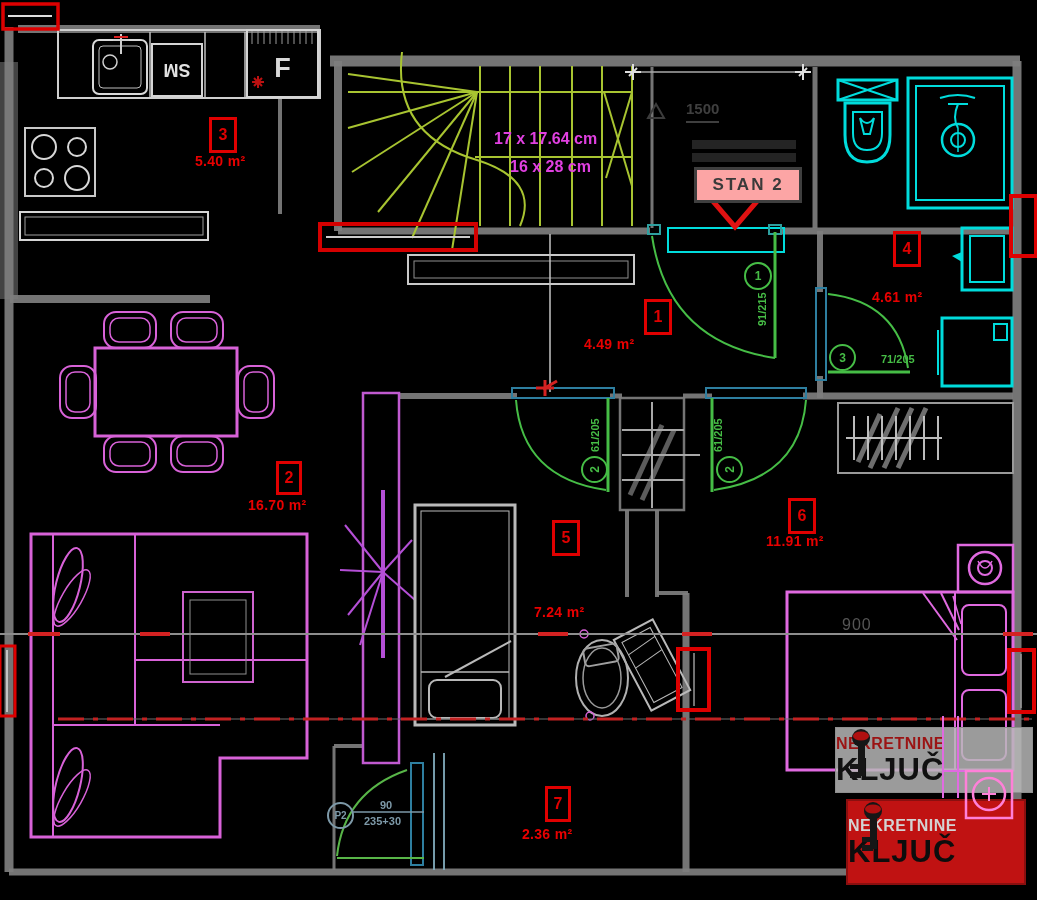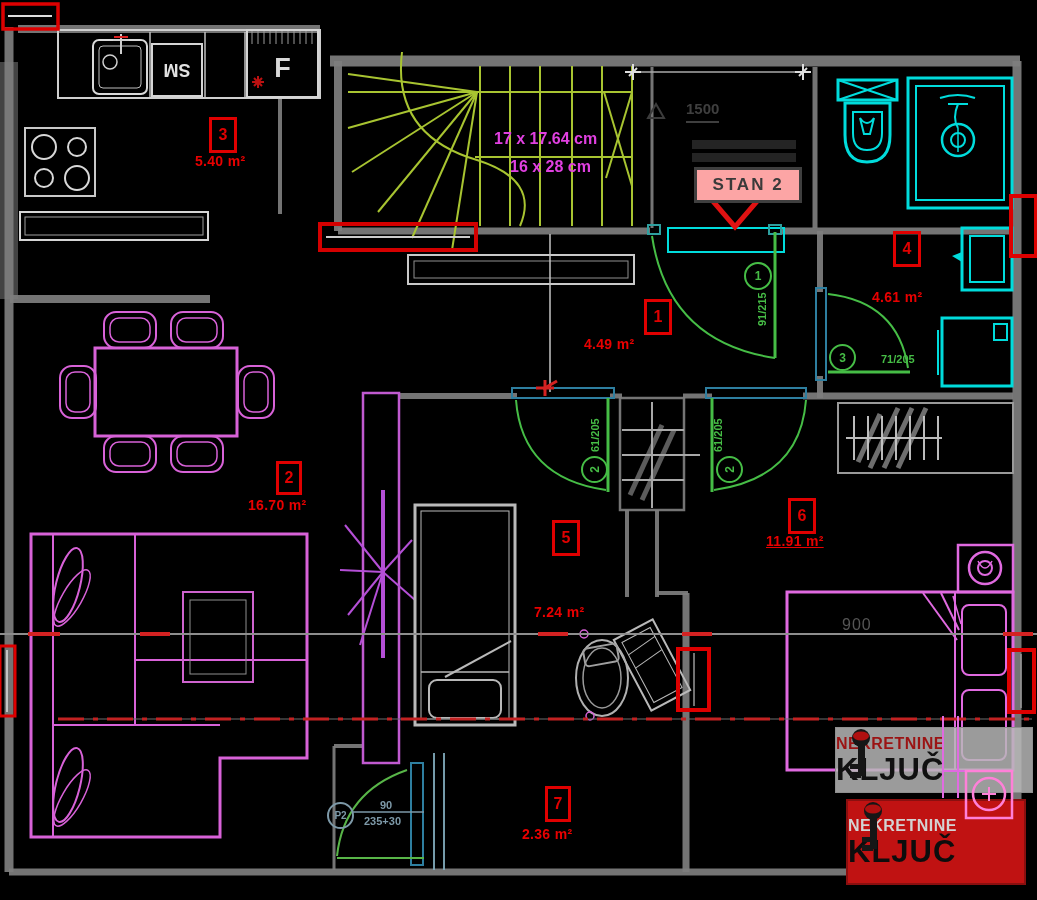--- a/index.html
+++ b/index.html
@@ -368,21 +368,21 @@
 <div class="lbl room-area" style="left:584px;top:336px;">4.49 m²</div>
 <div class="lbl room-num" style="left:276px;top:461px;width:20px;height:28px;">2</div>
 <div class="lbl room-area" style="left:248px;top:497px;">16.70 m²</div>
 <div class="lbl room-num" style="left:209px;top:117px;width:22px;height:30px;">3</div>
 <div class="lbl room-area" style="left:184px;top:153px;margin-left:11px;">5.40 m²</div>
 <div class="lbl room-num" style="left:893px;top:231px;width:22px;height:30px;">4</div>
 <div class="lbl room-area" style="left:872px;top:268px;margin-top:21px;">4.61 m²</div>
 <div class="lbl room-num" style="left:552px;top:520px;width:22px;height:30px;">5</div>
 <div class="lbl room-area" style="left:534px;top:556px;margin-top:48px;">7.24 m²</div>
 <div class="lbl room-num" style="left:788px;top:498px;width:22px;height:30px;">6</div>
-<div class="lbl room-area" style="left:766px;top:533px;text-decoration:underline;">11.91 m²</div>
+<div class="lbl room-area" style="left:766px;top:533px;">11.91 m²</div>
 <div class="lbl room-num" style="left:545px;top:786px;width:20px;height:30px;">7</div>
 <div class="lbl room-area" style="left:522px;top:826px;">2.36 m²</div>
 
 <div class="stair-dim" style="left:494px;top:130px;">17 x 17.64 cm</div>
 <div class="stair-dim" style="left:510px;top:158px;">16 x 28 cm</div>
 
 <div class="door-circ" style="left:744px;top:262px;width:24px;height:24px;">1</div>
 <div class="door-size rot90" style="left:742px;top:300px;width:40px;">91/215</div>
 <div class="door-circ" style="left:829px;top:344px;width:23px;height:23px;">3</div>
 <div class="door-size" style="left:881px;top:353px;">71/205</div>

